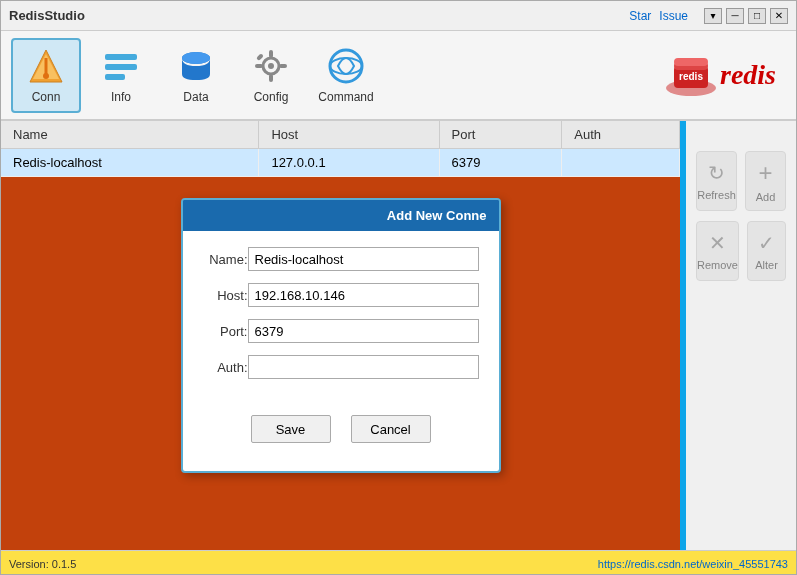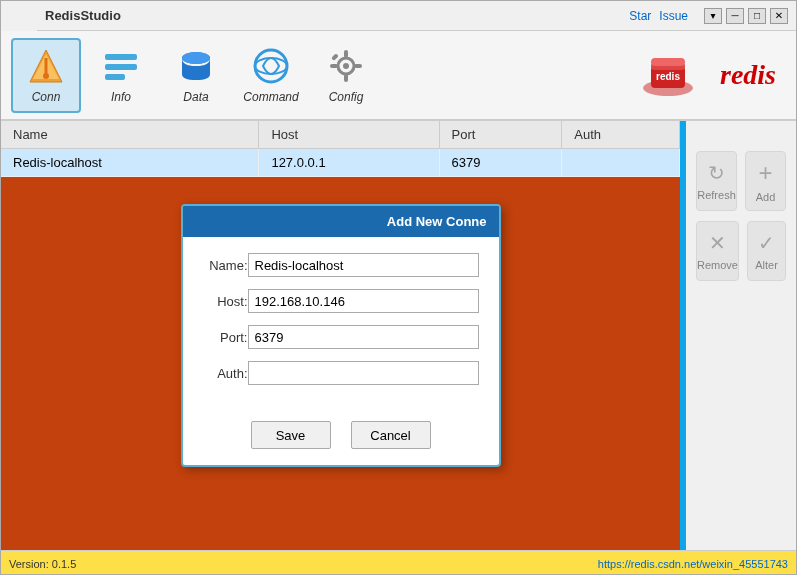--- a/index.html
+++ b/index.html
@@ -15,21 +15,20 @@
 
     
     .titlebar {
       background: #f0f0f0;
       height: 30px;
       display: flex;
       align-items: center;
       justify-content: space-between;
       padding: 12px 8px;
       border-bottom: 1px solid #ccc;
-      margin-left: 36px;
     }
     .titlebar-left {
       font-size: 13px;
       font-weight: bold;
       color: #333;
     }
     .titlebar-right {
       display: flex;
       align-items: center;
       gap: 8px;
@@ -77,21 +76,20 @@
       flex-direction: column;
       align-items: center;
       justify-content: center;
       width: 70px;
       height: 75px;
       cursor: pointer;
       border: 2px solid transparent;
       border-radius: 4px;
       padding: 5px;
       gap: 4px;
-      font-style: italic;
     }
     .toolbar-item.active {
       background: #d0e8f5;
       border: 2px solid #5aaed4;
     }
     .toolbar-icon {
       width: 40px;
       height: 40px;
       display: flex;
       align-items: center;
@@ -99,21 +97,21 @@
     }
     .toolbar-label {
       font-size: 12px;
       color: #333;
     }
 
     
     .redis-logo {
       display: flex;
       align-items: center;
-      gap: 24px;
+      gap: 1px;
       padding-right: 10px;
       justify-content: center;
     }
     .redis-logo-text {
       color: #cc0000;
       font-size: 28px;
       font-weight: bold;
       font-style: italic;
       font-family: Georgia, serif;
     }
@@ -240,21 +238,21 @@
       height: 24px;
       border: 1px solid #aaa;
       padding: 2px 6px;
       font-size: 13px;
       outline: none;
     }
     .modal-footer {
       display: flex;
       justify-content: center;
       gap: 20px;
-      padding: 8px 20px 16px;
+      padding: 8px 20px 28px;
     }
     .modal-btn {
       min-width: 80px;
       height: 28px;
       padding: 0 16px;
       border: 1px solid #aaa;
       background: #f0f0f0;
       cursor: pointer;
       font-size: 13px;
       border-radius: 2px;
@@ -321,46 +319,46 @@
 
     <div class="toolbar-item">
       <div class="toolbar-icon">
         <svg width="40" height="40" viewBox="0 0 40 40">
           <ellipse cx="20" cy="12" rx="14" ry="6" fill="#2277cc"></ellipse>
           <path d="M6,12 Q6,20 20,20 Q34,20 34,12 L34,28 Q34,34 20,34 Q6,34 6,28 Z" fill="#2277cc"></path>
           <ellipse cx="20" cy="12" rx="14" ry="6" fill="#4499ee"></ellipse>
         </svg>
       </div>
       <span class="toolbar-label">Data</span>
-    </div>
-
-    <div class="toolbar-item">
-      <div class="toolbar-icon">
-        <svg width="40" height="40" viewBox="0 0 40 40">
-          <circle cx="20" cy="20" r="16" fill="none" stroke="#3399dd" stroke-width="3"></circle>
-          <path d="M12,20 Q20,4 28,20 Q20,36 12,20Z" fill="none" stroke="#3399dd" stroke-width="2"></path>
-          <ellipse cx="20" cy="20" rx="16" ry="8" fill="none" stroke="#3399dd" stroke-width="2"></ellipse>
-        </svg>
-      </div>
-      <span class="toolbar-label">Command</span>
     </div>
 
     <div class="toolbar-item">
       <div class="toolbar-icon">
         <svg width="40" height="40" viewBox="0 0 40 40">
           <circle cx="20" cy="20" r="8" fill="none" stroke="#888" stroke-width="3"></circle>
           <circle cx="20" cy="20" r="3" fill="#888"></circle>
           <rect x="18" y="4" width="4" height="8" rx="2" fill="#888"></rect>
           <rect x="18" y="28" width="4" height="8" rx="2" fill="#888"></rect>
           <rect x="4" y="18" width="8" height="4" rx="2" fill="#888"></rect>
           <rect x="28" y="18" width="8" height="4" rx="2" fill="#888"></rect>
           <rect x="8" y="8" width="4" height="7" rx="2" fill="#888" transform="rotate(45 10 10)"></rect>
         </svg>
       </div>
       <span class="toolbar-label">Config</span>
+    </div>
+
+    <div class="toolbar-item">
+      <div class="toolbar-icon">
+        <svg width="40" height="40" viewBox="0 0 40 40">
+          <circle cx="20" cy="20" r="16" fill="none" stroke="#3399dd" stroke-width="3"></circle>
+          <path d="M12,20 Q20,4 28,20 Q20,36 12,20Z" fill="none" stroke="#3399dd" stroke-width="2"></path>
+          <ellipse cx="20" cy="20" rx="16" ry="8" fill="none" stroke="#3399dd" stroke-width="2"></ellipse>
+        </svg>
+      </div>
+      <span class="toolbar-label">Command</span>
     </div>
   </div>
 
   <div class="redis-logo">
     <svg width="55" height="55" viewBox="0 0 55 55">
       <ellipse cx="27" cy="40" rx="25" ry="8" fill="#cc2222" opacity="0.5"></ellipse>
       <rect x="10" y="18" width="34" height="22" rx="4" fill="#cc2222"></rect>
       <rect x="10" y="14" width="34" height="8" rx="4" fill="#dd4444"></rect>
       <rect x="10" y="10" width="34" height="8" rx="4" fill="#ee6666"></rect>
       <text x="27" y="32" text-anchor="middle" font-size="10" fill="white" font-weight="bold">redis</text>

